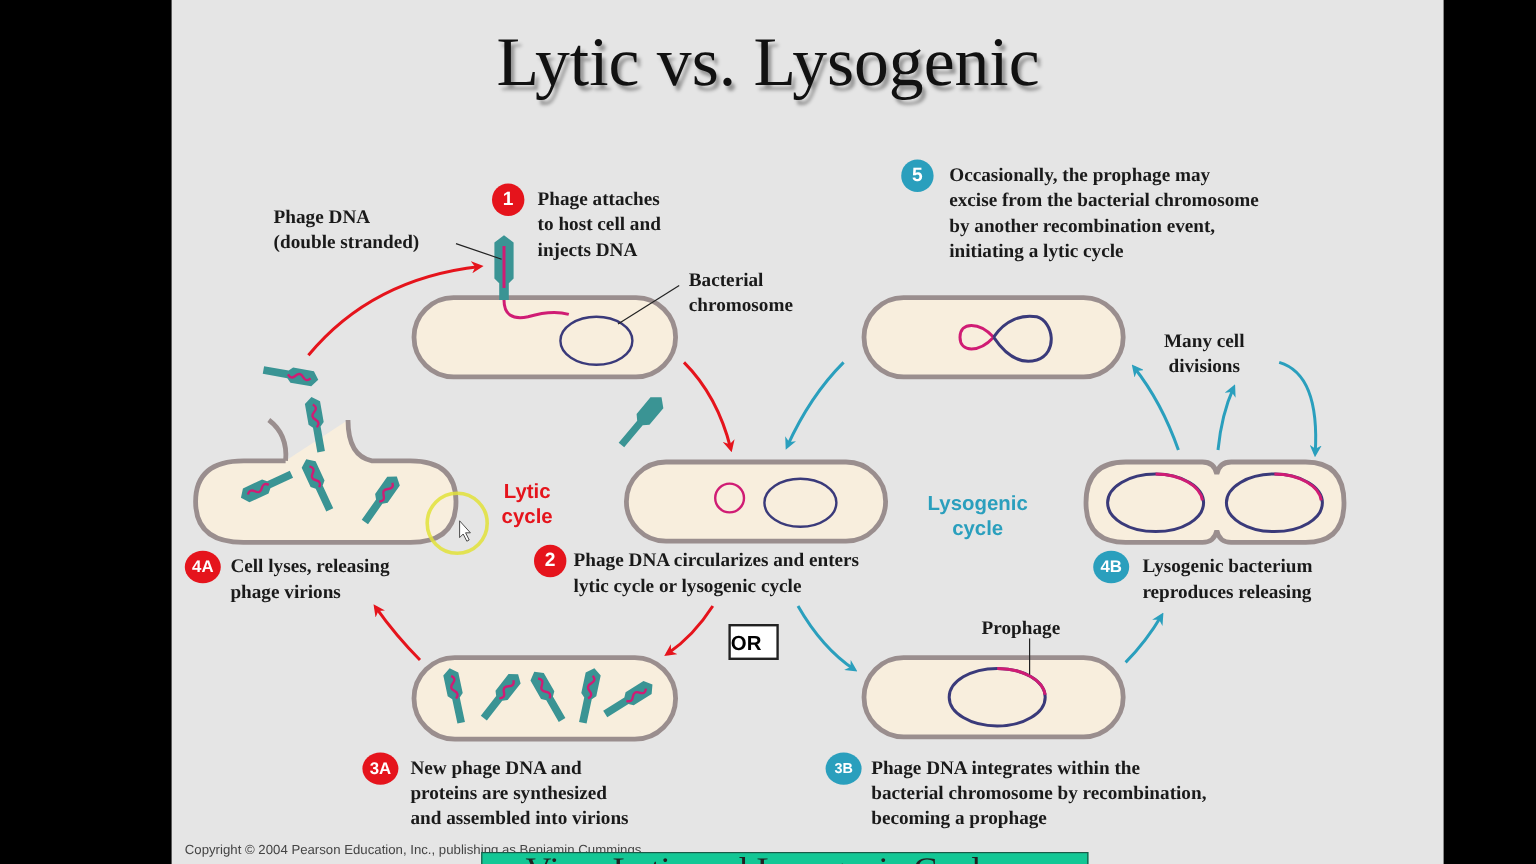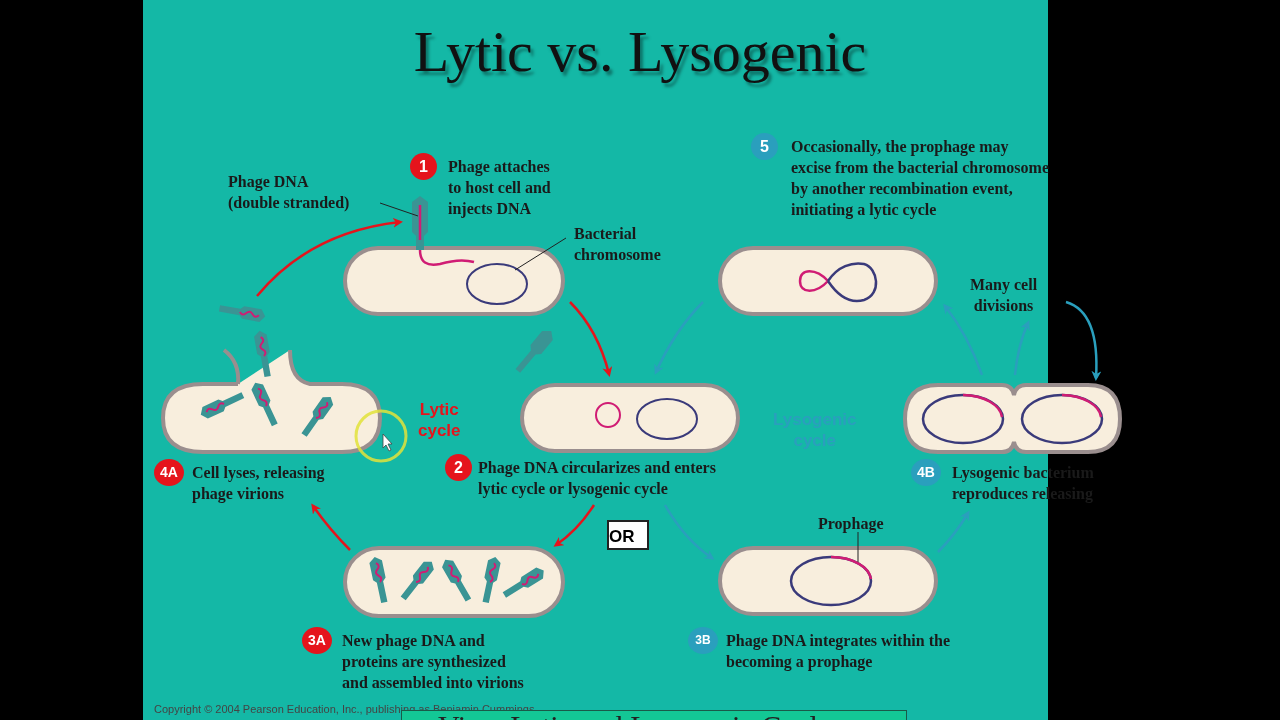--- a/index.html
+++ b/index.html
@@ -1,17 +1,17 @@
 <!DOCTYPE html>
 <html><head>
 <meta charset="utf-8">
 <style>
   html,body{margin:0;padding:0;}
   body{width:1280px;height:720px;background:#000;position:relative;overflow:hidden;font-family:"Liberation Sans",sans-serif;}
-  #slide{position:absolute;left:143px;top:0;width:905px;height:720px;background:#14b8a6;}
+  #slide{position:absolute;left:143px;top:0;width:1060px;height:720px;background:#e5e5e5;}
   #title{position:absolute;left:0;top:18px;width:994px;text-align:center;font-family:"Liberation Serif",serif;font-size:58px;color:#111;text-shadow:3px 4px 3px rgba(0,0,0,0.35);letter-spacing:0px;}
   svg#diagram{position:absolute;left:0;top:0;width:1280px;height:720px;}
   .lbl{position:absolute;font-family:Liberation Serif, serif;font-weight:bold;font-size:16px;line-height:21px;color:#1a1a1a;white-space:nowrap;}
   .badge{position:absolute;border-radius:50%;color:#fff;font-weight:bold;font-family:"Liberation Sans",sans-serif;text-align:center;}
   .badge.red{background:#e5141c;}
   .badge.teal{background:#2a9fbd;}
   .cyc{position:absolute;font-weight:bold;font-size:17px;line-height:21px;text-align:center;font-family:"Liberation Sans",sans-serif;}
   #copyright{position:absolute;left:154px;top:703px;font-size:11px;color:#444;font-family:"Liberation Sans",sans-serif;}
   #caption-bar{position:absolute;left:401px;top:710px;width:504px;height:14px;background:#13c795;border:1px solid #1a5a48;overflow:hidden;}
   #caption-text{position:absolute;left:36px;top:0px;font-family:"Liberation Serif",serif;font-size:30px;color:#222;white-space:nowrap;line-height:30px;}
@@ -182,20 +182,21 @@
 
 <div class="badge red" style="left:154px;top:459px;width:30px;height:27px;line-height:27px;font-size:14px;">4A</div>
 <div class="lbl" style="left:192px;top:462px;">
   <div>Cell lyses, releasing</div>
   <div>phage virions</div>
 </div>
 
 <div class="badge teal" style="left:688px;top:627px;width:30px;height:27px;line-height:27px;font-size:12px;">3B</div>
 <div class="lbl" style="left:726px;top:630px;">
   <div>Phage DNA integrates within the</div>
+  <div>bacterial chromosome by recombination,</div>
   <div>becoming a prophage</div>
 </div>
 
 <div class="badge teal" style="left:911px;top:459px;width:30px;height:27px;line-height:27px;font-size:14px;">4B</div>
 <div class="lbl" style="left:952px;top:462px;">
   <div>Lysogenic bacterium</div>
   <div>reproduces releasing</div>
 </div>
 
 <div class="badge teal" style="left:751px;top:133px;width:27px;height:27px;line-height:27px;font-size:16px;">5</div>

